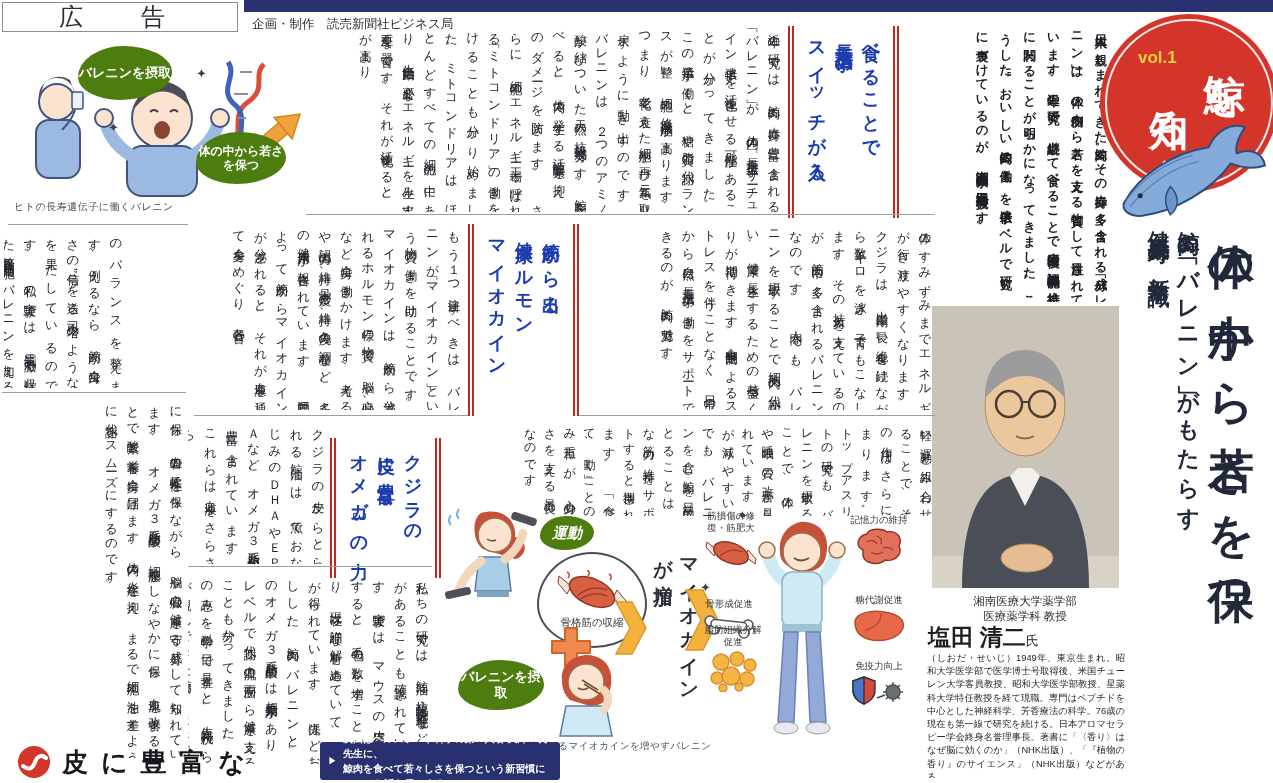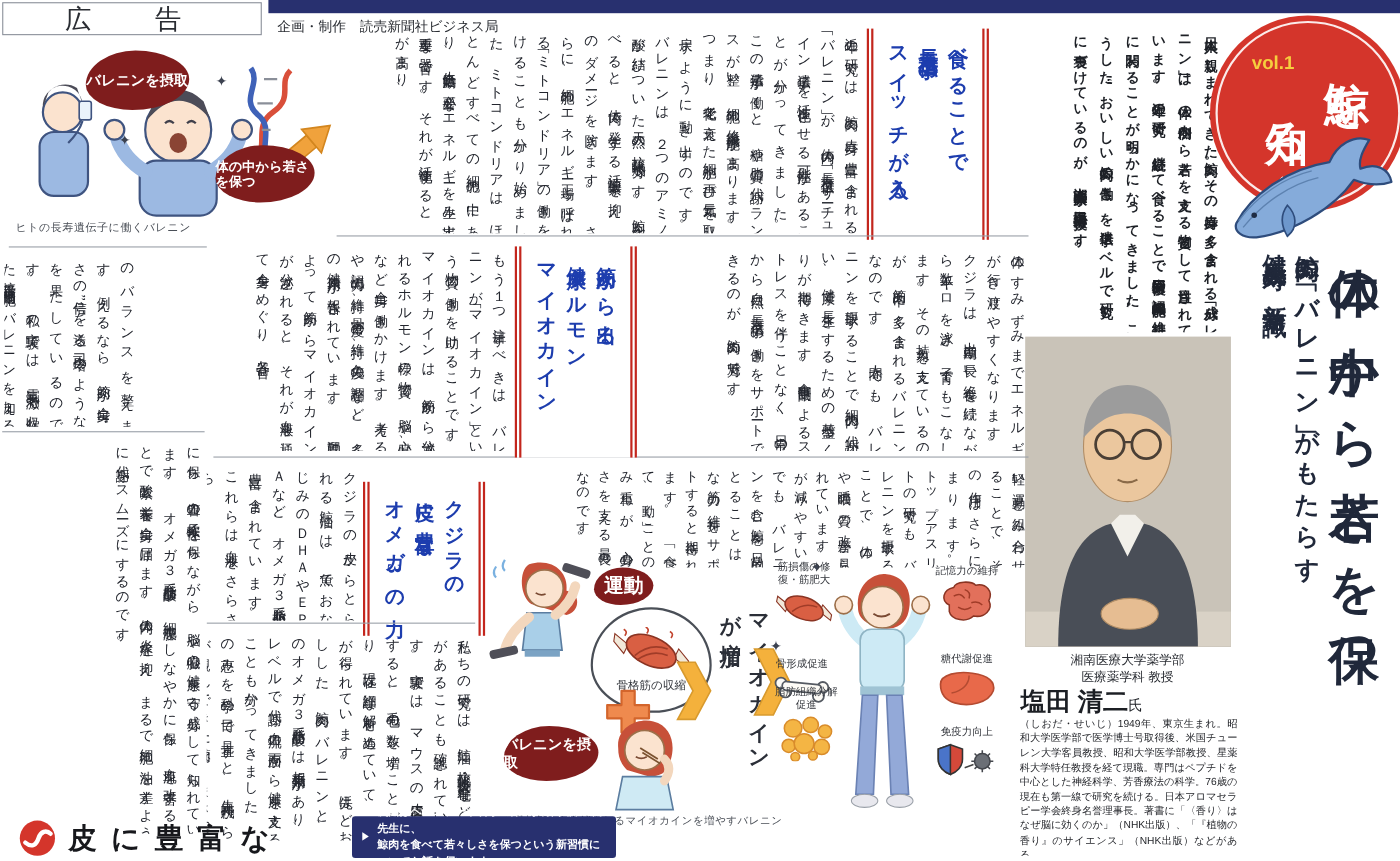--- a/index.html
+++ b/index.html
@@ -48,21 +48,21 @@
   .photo{position:absolute;left:932px;top:306px;width:187px;height:282px;overflow:hidden;
          background:linear-gradient(160deg,#d8d2c9,#b3ada3);}
   .affil{position:absolute;left:928px;top:594px;width:194px;text-align:center;
          font-size:11.5px;color:#2a2d33;line-height:1.3;}
   .pname{position:absolute;left:928px;top:622px;width:194px;text-align:left;
          font-family:"Liberation Serif",serif;font-size:23px;font-weight:700;color:#1c1f24;}
   .pname .hono{font-size:13px;font-weight:400;}
   .bio{position:absolute;left:927px;top:652px;width:198px;height:126px;font-size:9.3px;
        line-height:1.42;color:#24262b;text-align:justify;overflow:hidden;}
   
-  .blob{position:absolute;background:#7f1d1d;color:#fff;font-weight:700;
+  .blob{position:absolute;background:#4d7c0f;color:#fff;font-weight:700;text-align:center;
         display:flex;align-items:center;justify-content:center;
         border-radius:48% 52% 55% 45% / 58% 48% 52% 42%;line-height:1.2;}
   .ill-cap{position:absolute;font-size:10px;color:#4a4f57;letter-spacing:.5px;}
   .increase{position:absolute;writing-mode:vertical-rl;font-weight:700;font-size:19px;
             letter-spacing:3px;color:#2b2f38;}
   .benefit{position:absolute;width:66px;text-align:center;font-size:9.5px;color:#33363c;line-height:1.25;}
   .benefit .b-ic{margin-top:2px;}
   .sparkle{position:absolute;color:#3c4250;font-size:13px;}
   
   .bubble{position:absolute;left:537px;top:552px;width:106px;height:92px;background:#fff;
@@ -208,21 +208,21 @@
     <circle cx="52" cy="30" r="17" fill="#fbe3cf" stroke="#9c6f4a" stroke-width="1.5"></circle>
     <path d="M44,34 q4,3 9,1" fill="none" stroke="#7a4a33" stroke-width="1.5"></path>
     <path d="M36,52 L64,52 L68,86 L32,86 Z" fill="#a9cfe8" stroke="#5b7da0" stroke-width="1.5"></path>
     <rect x="34" y="86" width="32" height="6" fill="#7ba3c4"></rect>
     <path d="M62,54 Q76,44 80,28" fill="none" stroke="#f3d7bd" stroke-width="9" stroke-linecap="round"></path>
     <rect x="68" y="10" width="26" height="8" rx="3" transform="rotate(18 81 14)" fill="#4f4f58"></rect>
     <path d="M38,56 Q20,70 16,86" fill="none" stroke="#f3d7bd" stroke-width="9" stroke-linecap="round"></path>
     <rect x="2" y="84" width="26" height="8" rx="3" transform="rotate(-12 15 88)" fill="#4f4f58"></rect>
     <path d="M8,10 q-4,6 0,10 M16,4 q-4,6 0,10" fill="none" stroke="#7ab1e0" stroke-width="2"></path>
   </svg>
-  <div class="blob" style="left:540px;top:516px;width:54px;height:34px;font-size:18px;">運動</div>
+  <div class="blob" style="left:540px;top:516px;width:54px;height:34px;font-size:15px;font-style:italic;">運動</div>
   <div class="bubble">
     <svg width="70" height="44" viewBox="0 0 70 44">
       <polygon points="2,6 14,16 10,24 1,13" fill="#f2e9da" stroke="#8a3423"></polygon>
       <polygon points="68,38 56,28 60,20 69,31" fill="#f2e9da" stroke="#8a3423"></polygon>
       <ellipse cx="35" cy="22" rx="24" ry="13" transform="rotate(24 35 22)" fill="#d95f43" stroke="#8a3423" stroke-width="1.5"></ellipse>
       <path d="M20,26 Q34,14 50,20 M22,30 Q36,20 50,26" fill="none" stroke="#a03c28" stroke-width="1.5"></path>
       <path d="M10,2 q4,2 1,6 M30,0 q4,2 1,6 M52,4 q4,2 1,6" fill="none" stroke="#c2442e" stroke-width="1.5"></path>
     </svg>
     <div class="bubble-label">骨格筋の収縮</div>
   </div>

